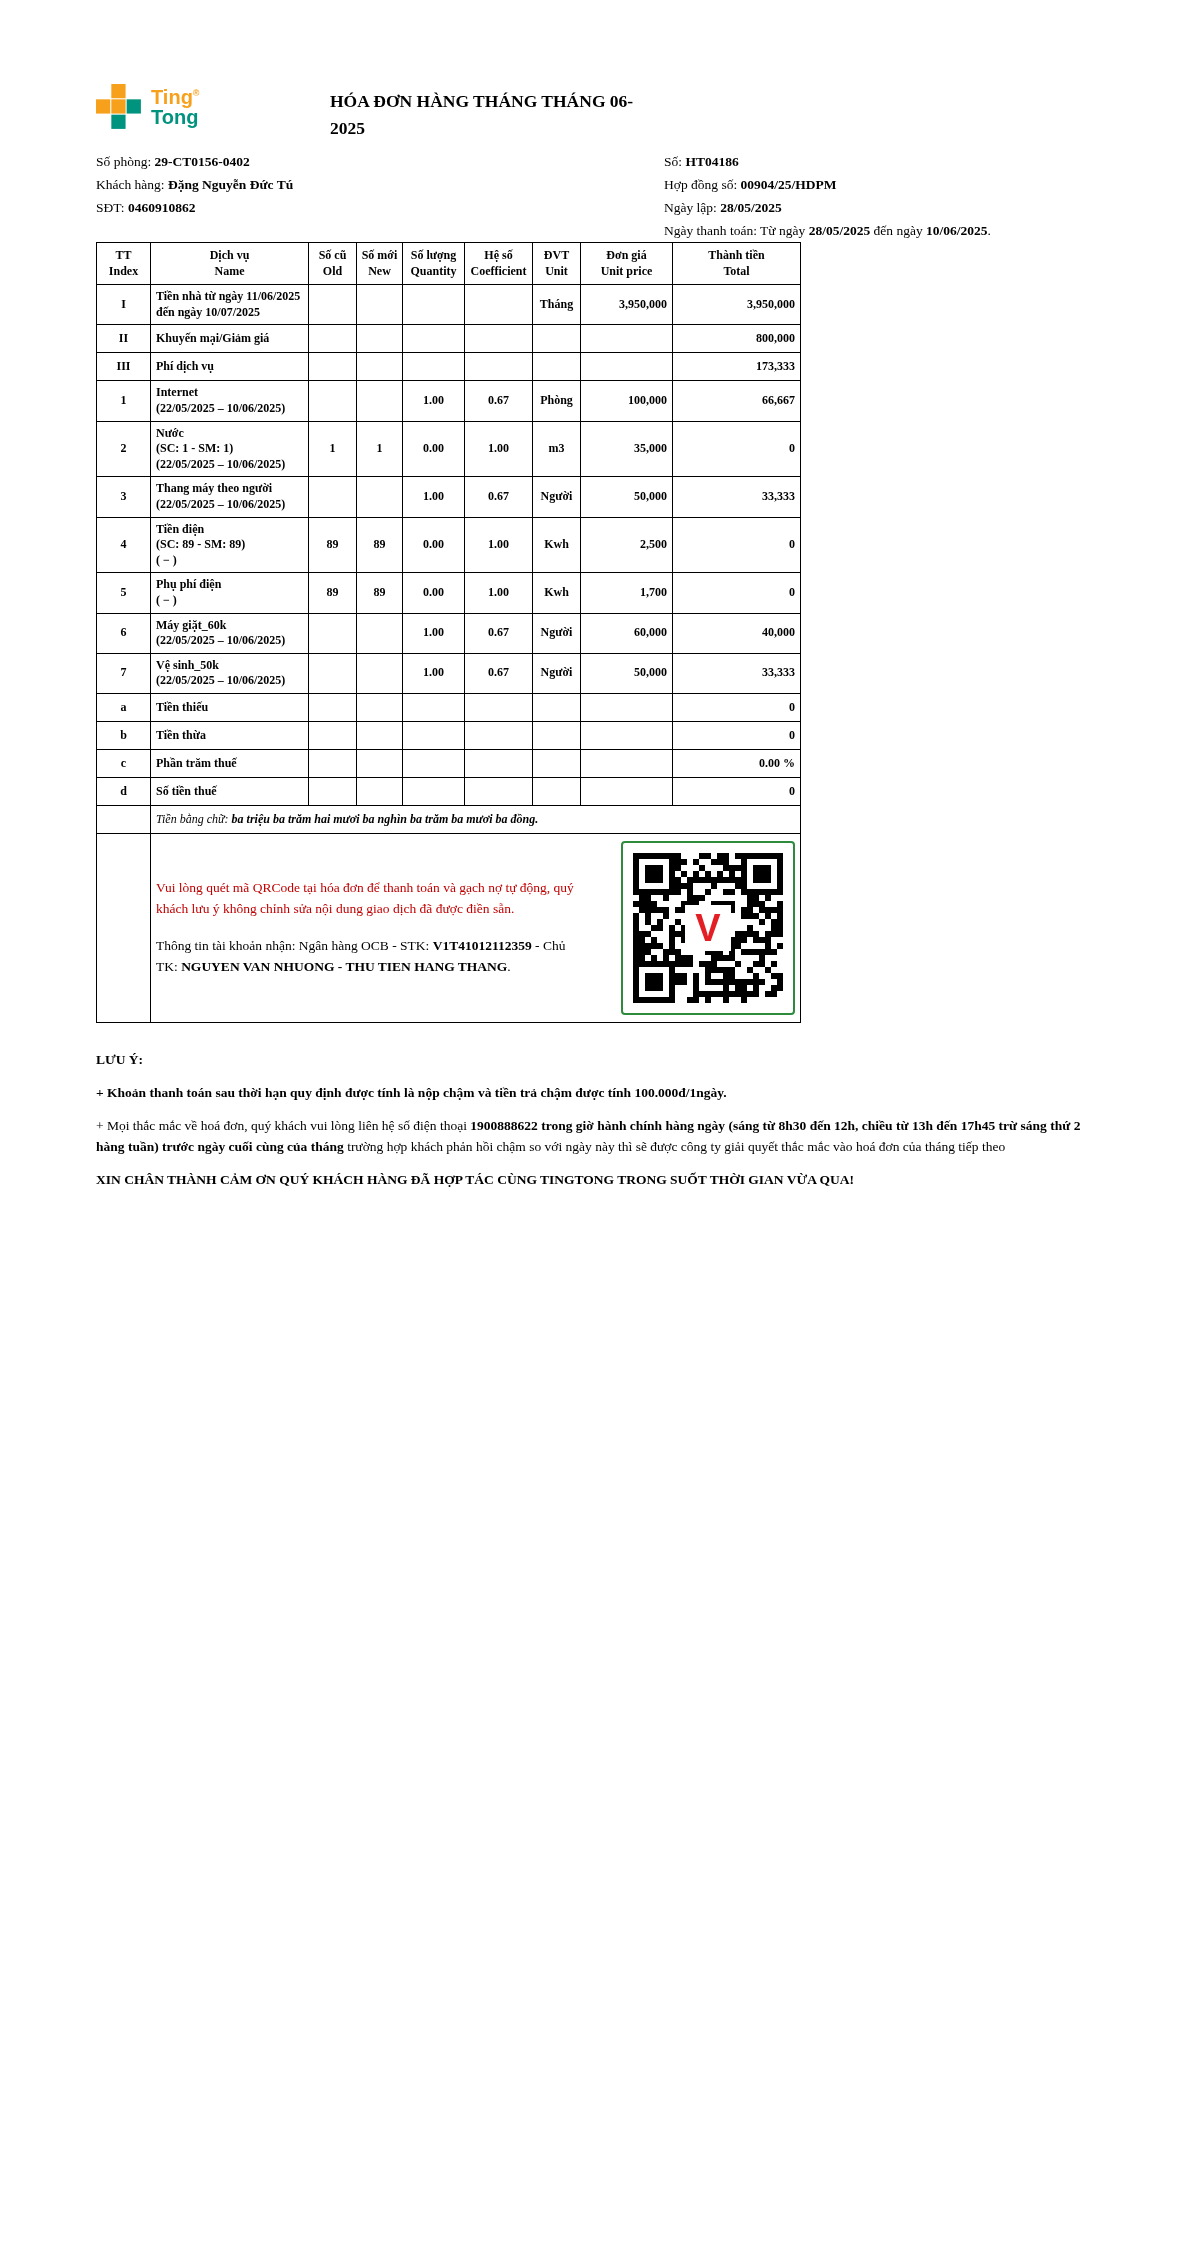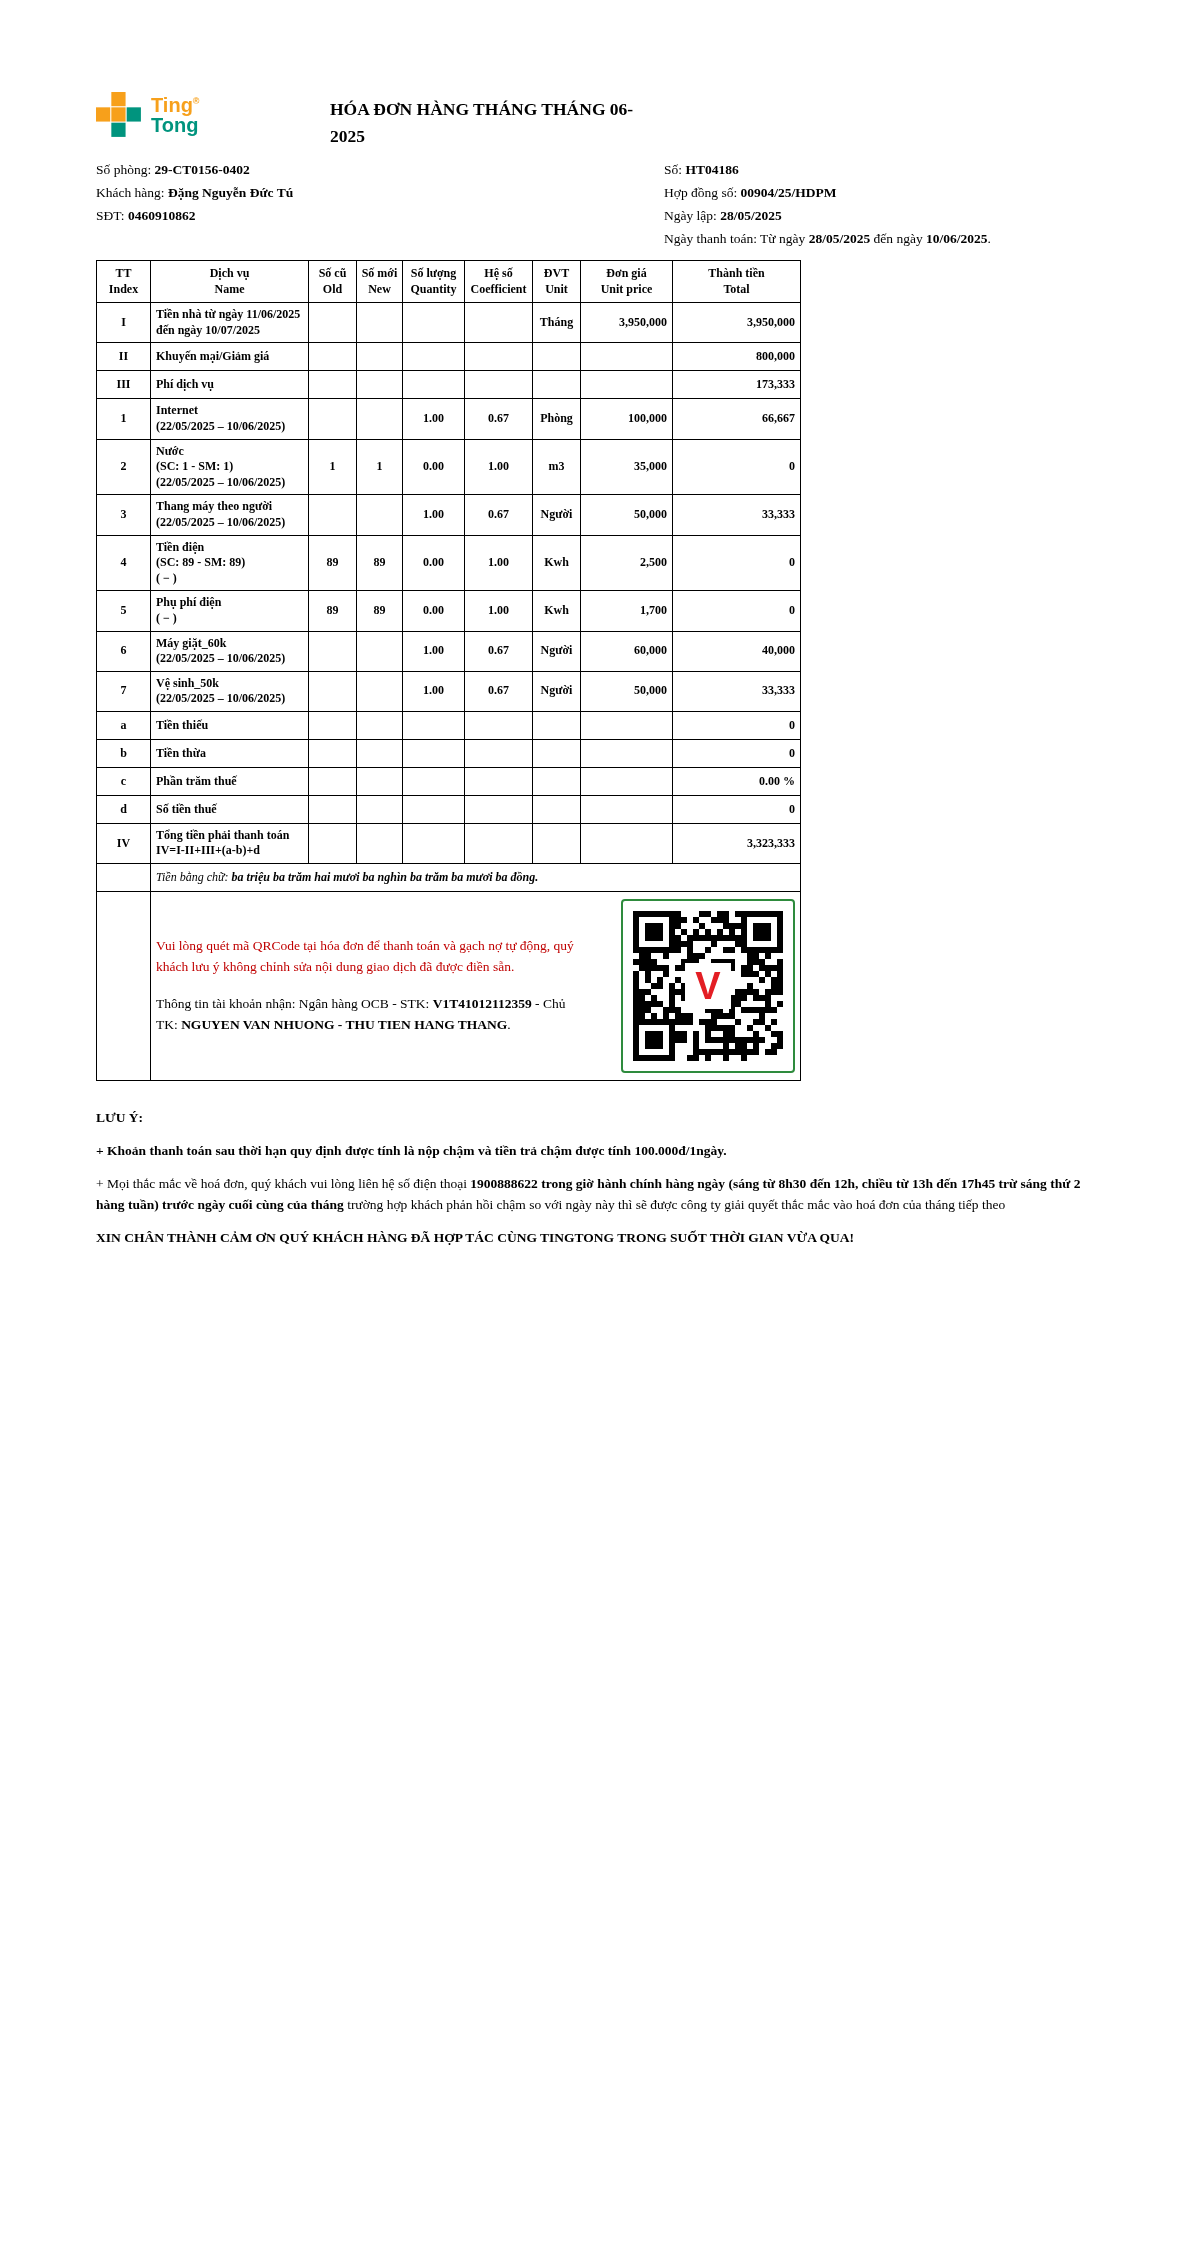--- a/index.html
+++ b/index.html
@@ -1,40 +1,40 @@
 <!DOCTYPE html>
 <html lang="vi" style="--c-orange: #F7A01B; --c-teal: #00947E; --c-red: #C00000; --c-green: #2E8B3D; --c-vred: #E31E24;"><head>
 <meta charset="utf-8">
 <title>Invoice</title>
 <style>
   * { box-sizing: border-box; margin: 0; padding: 0; }
   html, body { background: #fff; }
   body { font-family: "Liberation Serif", "DejaVu Serif", serif; color: #000; }
   .page { width: 1200px; height: 2259px; background: #fff; position: relative; overflow: hidden; margin: 0 auto; }
-  .content { position: absolute; left: 96px; top: 90px; width: 1008px; }
+  .content { position: absolute; left: 96px; top: 82px; width: 1008px; }
 
   
   .header { position: relative; height: 64px; }
   .logo { position: absolute; left: 0; top: 2px; display: flex; align-items: center; gap: 9px; }
   .sq-o { fill: var(--c-orange, #F7A01B); }
   .sq-t { fill: var(--c-teal, #00947E); }
   .logo-text { font-family: "Liberation Sans", "DejaVu Sans", sans-serif; font-weight: bold; font-size: 20px; line-height: 1.0; }
   .logo-ting { color: var(--c-orange, #F7A01B); }
   .logo-tong { color: var(--c-teal, #00947E); }
   .logo-reg { font-size: 9px; vertical-align: super; }
   .title { position: absolute; right: 344px; top: 6px; width: 430px; 
            font-weight: bold; font-size: 17.5px; line-height: 1.55; }
 
   
   .info { display: flex; justify-content: space-between; font-size: 13.5px; line-height: 23px; margin-top: 4px; }
   .info-left { width: 400px; }
   .info-right { width: 440px; text-align: left; }
 
   
-  table.invoice { border-collapse: collapse; table-layout: fixed; width: 704px; margin-top: 10px; font-size: 12px; border-radius: 26px; }
+  table.invoice { border-collapse: collapse; table-layout: fixed; width: 704px; font-size: 12px; border-radius: 26px; }
   .invoice th, .invoice td { border: 1px solid #000; font-weight: bold; vertical-align: middle; padding: 4px 5px; }
   .invoice th { text-align: center; line-height: 1.3; padding: 5px 2px; }
   .invoice td { height: 28px; line-height: 1.3; }
   .c-tt { text-align: center; }
   .c-name { text-align: left; }
   .c-name div { white-space: nowrap; }
   .c-num { text-align: center; }
   .c-money { text-align: right; padding-right: 8px; }
 
   .words-cell { font-style: italic; font-weight: normal !important; padding-left: 8px; }
@@ -334,34 +334,20 @@
             <td class="c-name">
               <div>Số tiền thuế</div>
             </td>
             <td class="c-num"></td>
             <td class="c-num"></td>
             <td class="c-num"></td>
             <td class="c-num"></td>
             <td class="c-num"></td>
             <td class="c-money"></td>
             <td class="c-money">0</td>
-          </tr>
-          <tr>
-            <td class="c-tt">IV</td>
-            <td class="c-name">
-              <div>Tổng tiền phải thanh toán</div>
-              <div>IV=I-II+III+(a-b)+d</div>
-            </td>
-            <td class="c-num"></td>
-            <td class="c-num"></td>
-            <td class="c-num"></td>
-            <td class="c-num"></td>
-            <td class="c-num"></td>
-            <td class="c-money"></td>
-            <td class="c-money">3,323,333</td>
           </tr>
         </tbody>
       <tbody>
         <tr>
           <td class="c-tt"></td>
           <td class="words-cell" colspan="8"><span>Tiền bằng chữ: </span><b>ba triệu ba trăm hai mươi ba nghìn ba trăm ba mươi ba đồng.</b></td>
         </tr>
         <tr>
           <td class="c-tt"></td>
           <td class="qr-cell" colspan="8">

